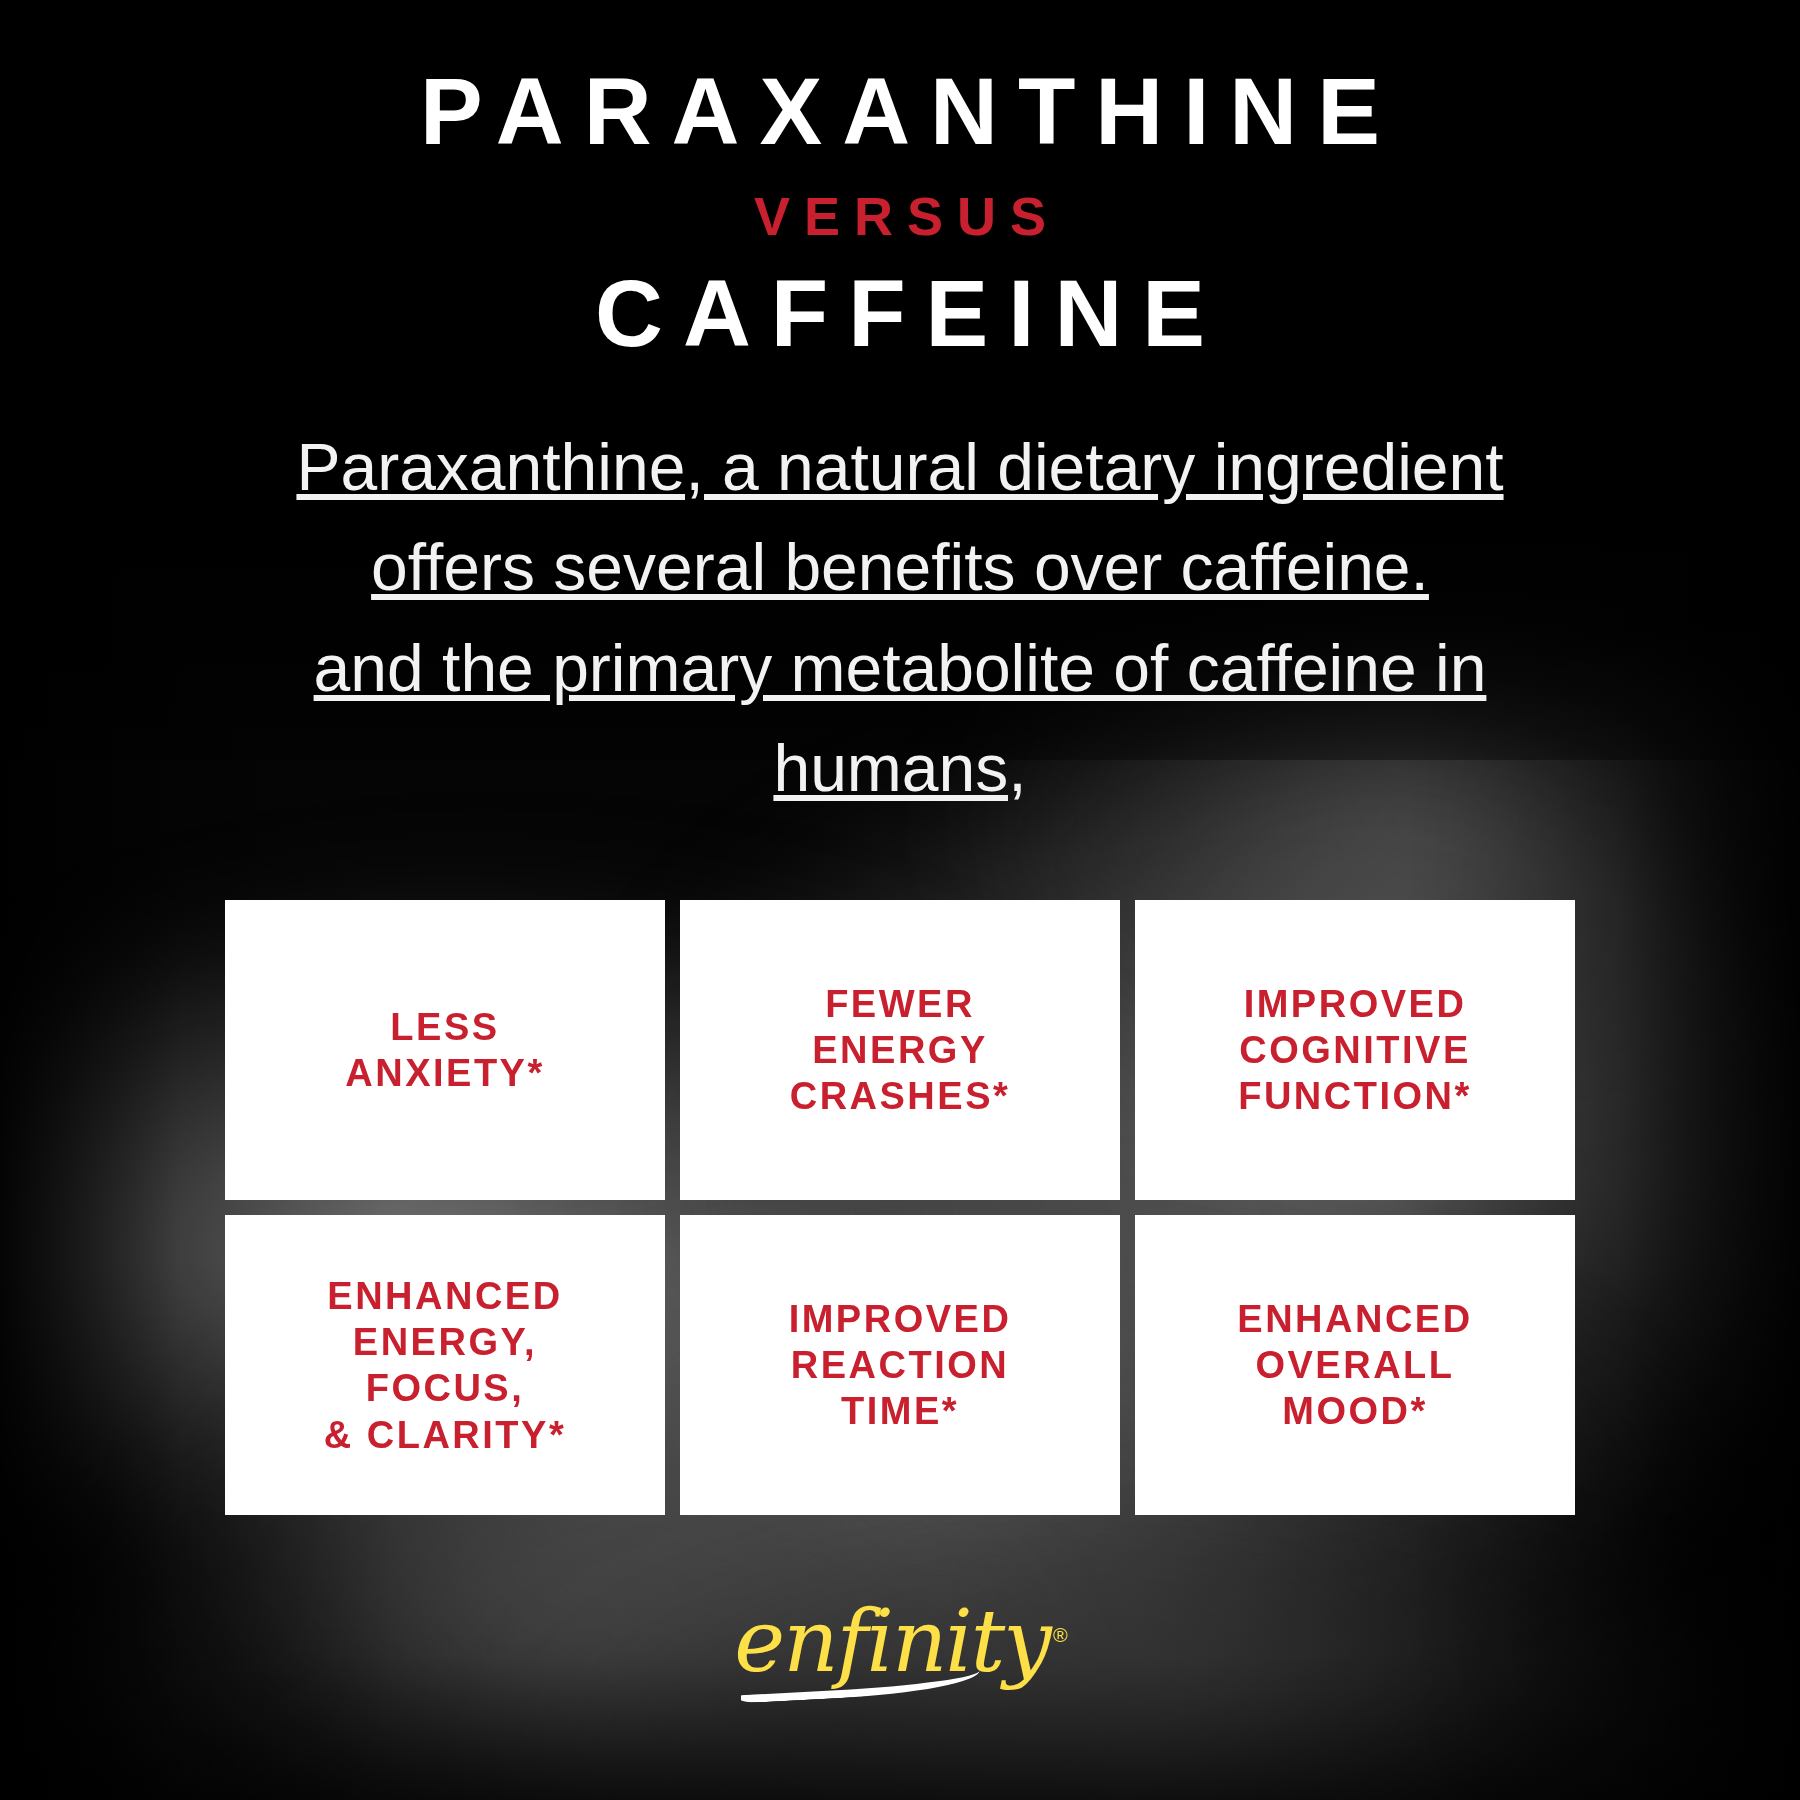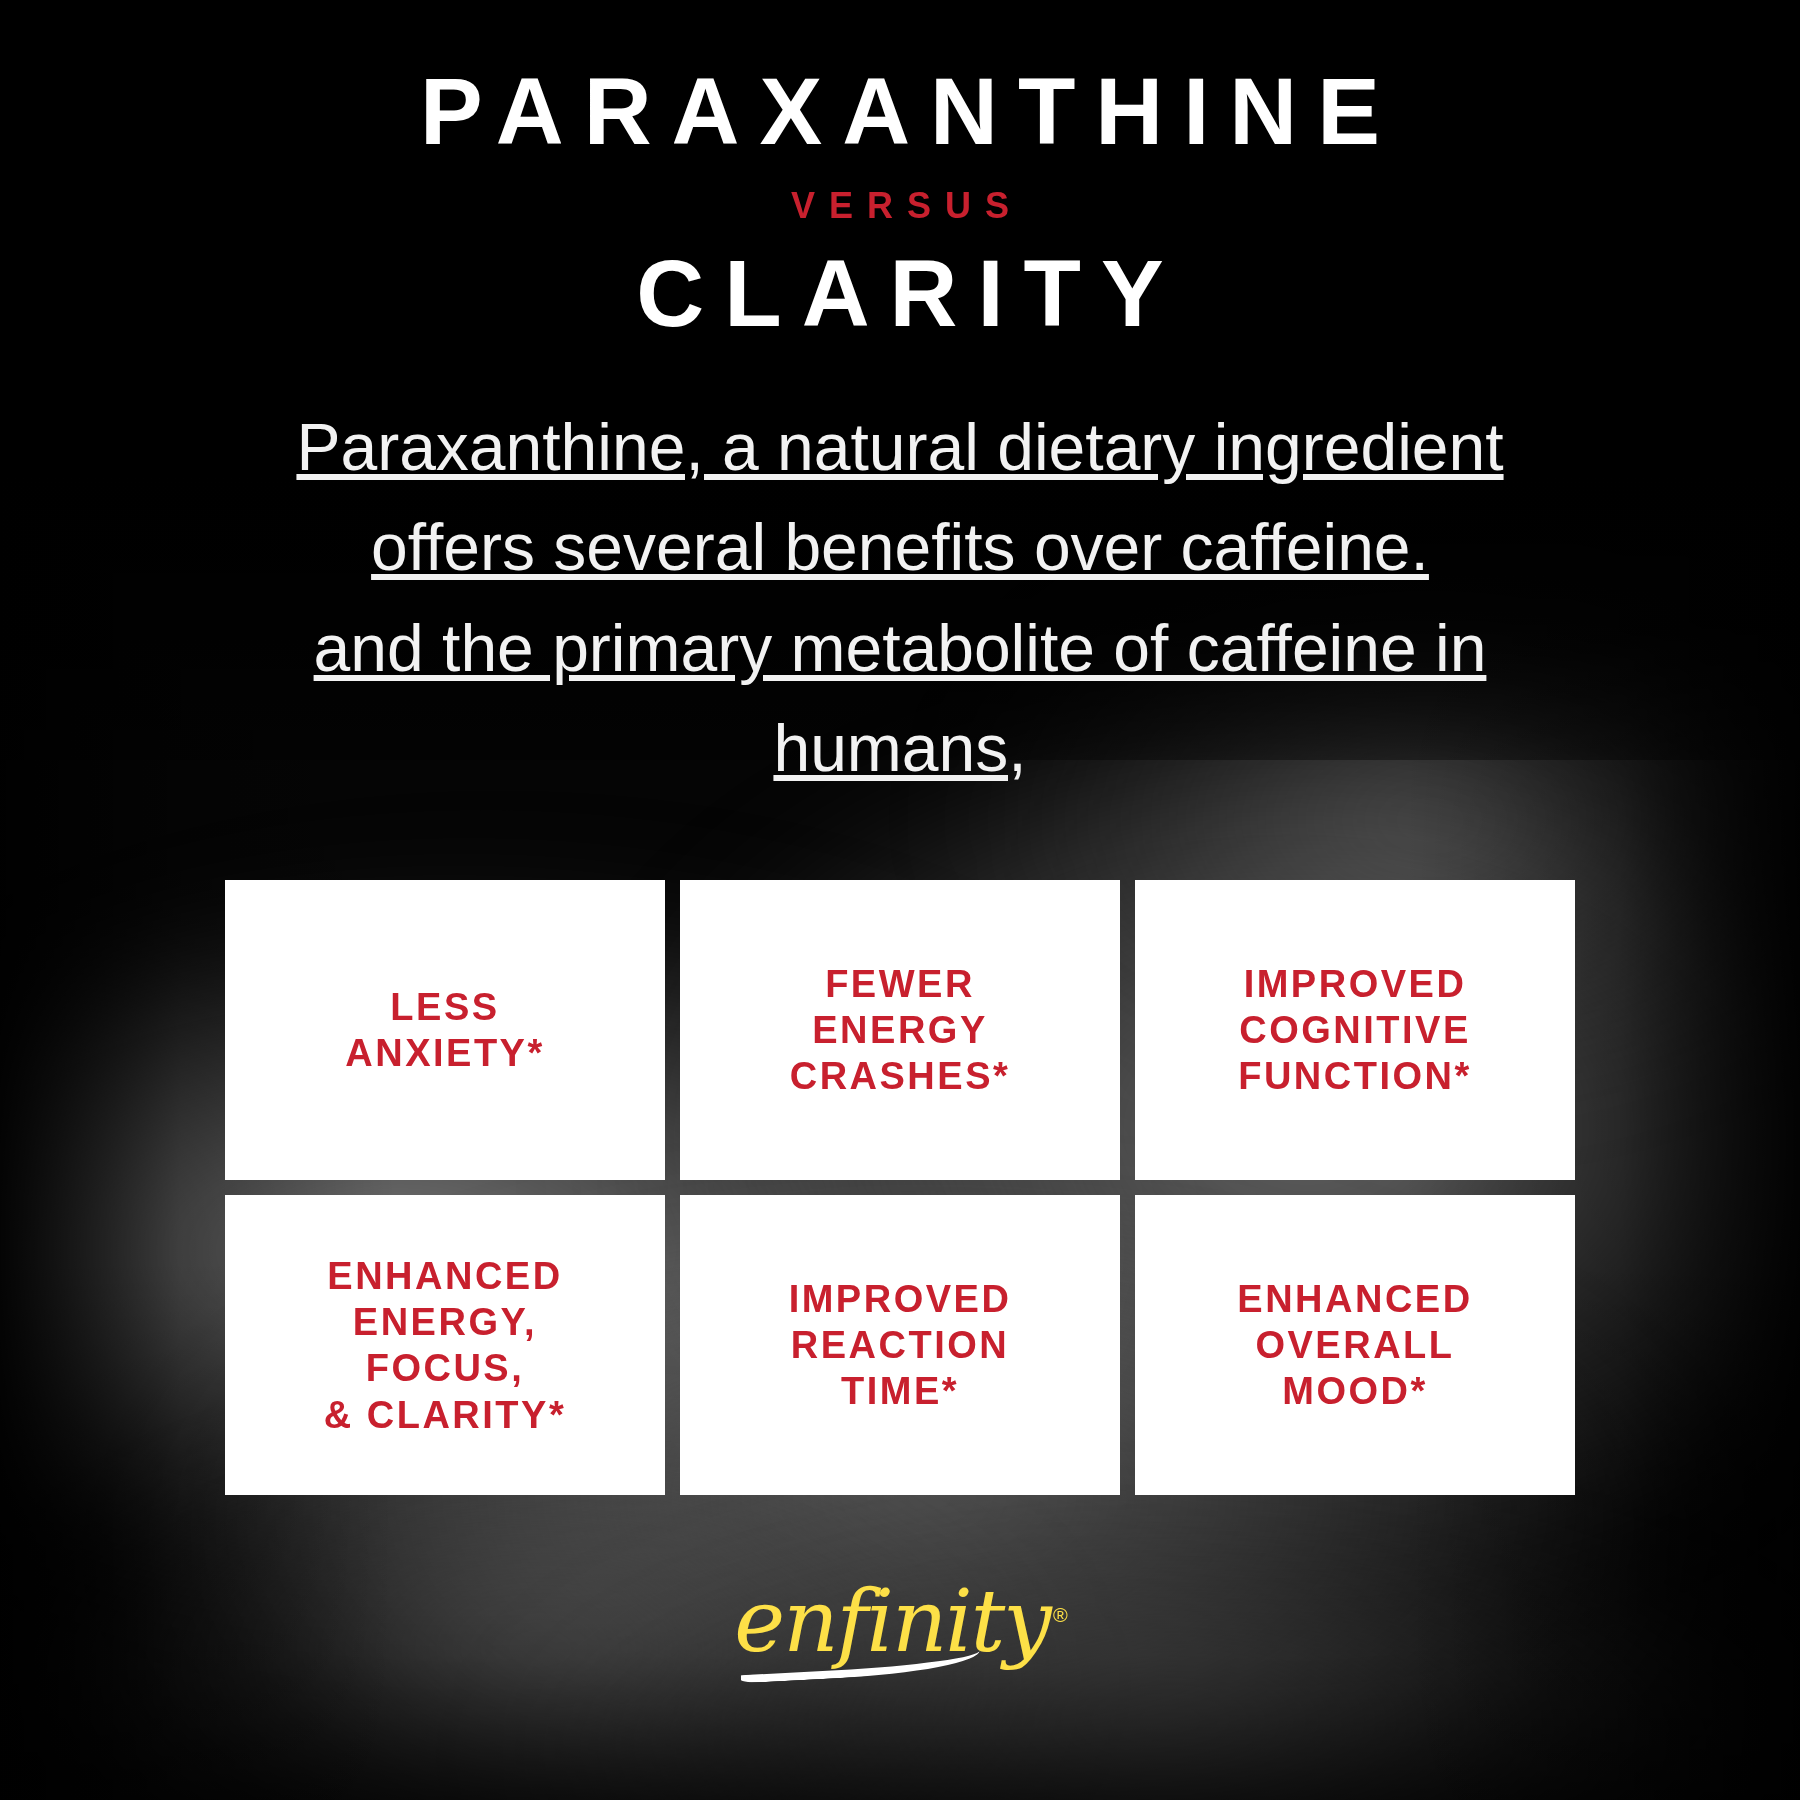--- a/index.html
+++ b/index.html
@@ -90,21 +90,21 @@
     color: #ffffff;
     font-size: 94px;
     font-weight: 700;
     letter-spacing: 20px;
     line-height: 1.0;
     text-indent: 20px;
     font-stretch: condensed;
   }
   .head-versus {
     color: #c8202e;
-    font-size: 36px;
+    font-size: 54px;
     font-weight: 700;
     letter-spacing: 14px;
     text-indent: 14px;
     margin-top: 26px;
     margin-bottom: 20px;
   }
 
   
   .intro {
     margin: 56px auto 0 auto;
@@ -196,21 +196,21 @@
   <div class="fog fog-e"></div>
   <div class="fog fog-f"></div>
   <div class="vignette-top"></div>
   <div class="vignette-sides"></div>
 
   <div class="content">
 
     <div class="headline">
       <div class="head-main">PARAXANTHINE</div>
       <div class="head-versus">VERSUS</div>
-      <div class="head-main">CLARITY</div>
+      <div class="head-main">CAFFEINE</div>
     </div>
 
     <div class="intro">
       <span class="intro-line">Paraxanthine, a natural dietary ingredient</span>
       <span class="intro-line">offers several benefits over caffeine.</span>
       <span class="intro-line">and the primary metabolite of caffeine in humans,</span>
     </div>
 
     <div class="grid">
       <div class="card">

